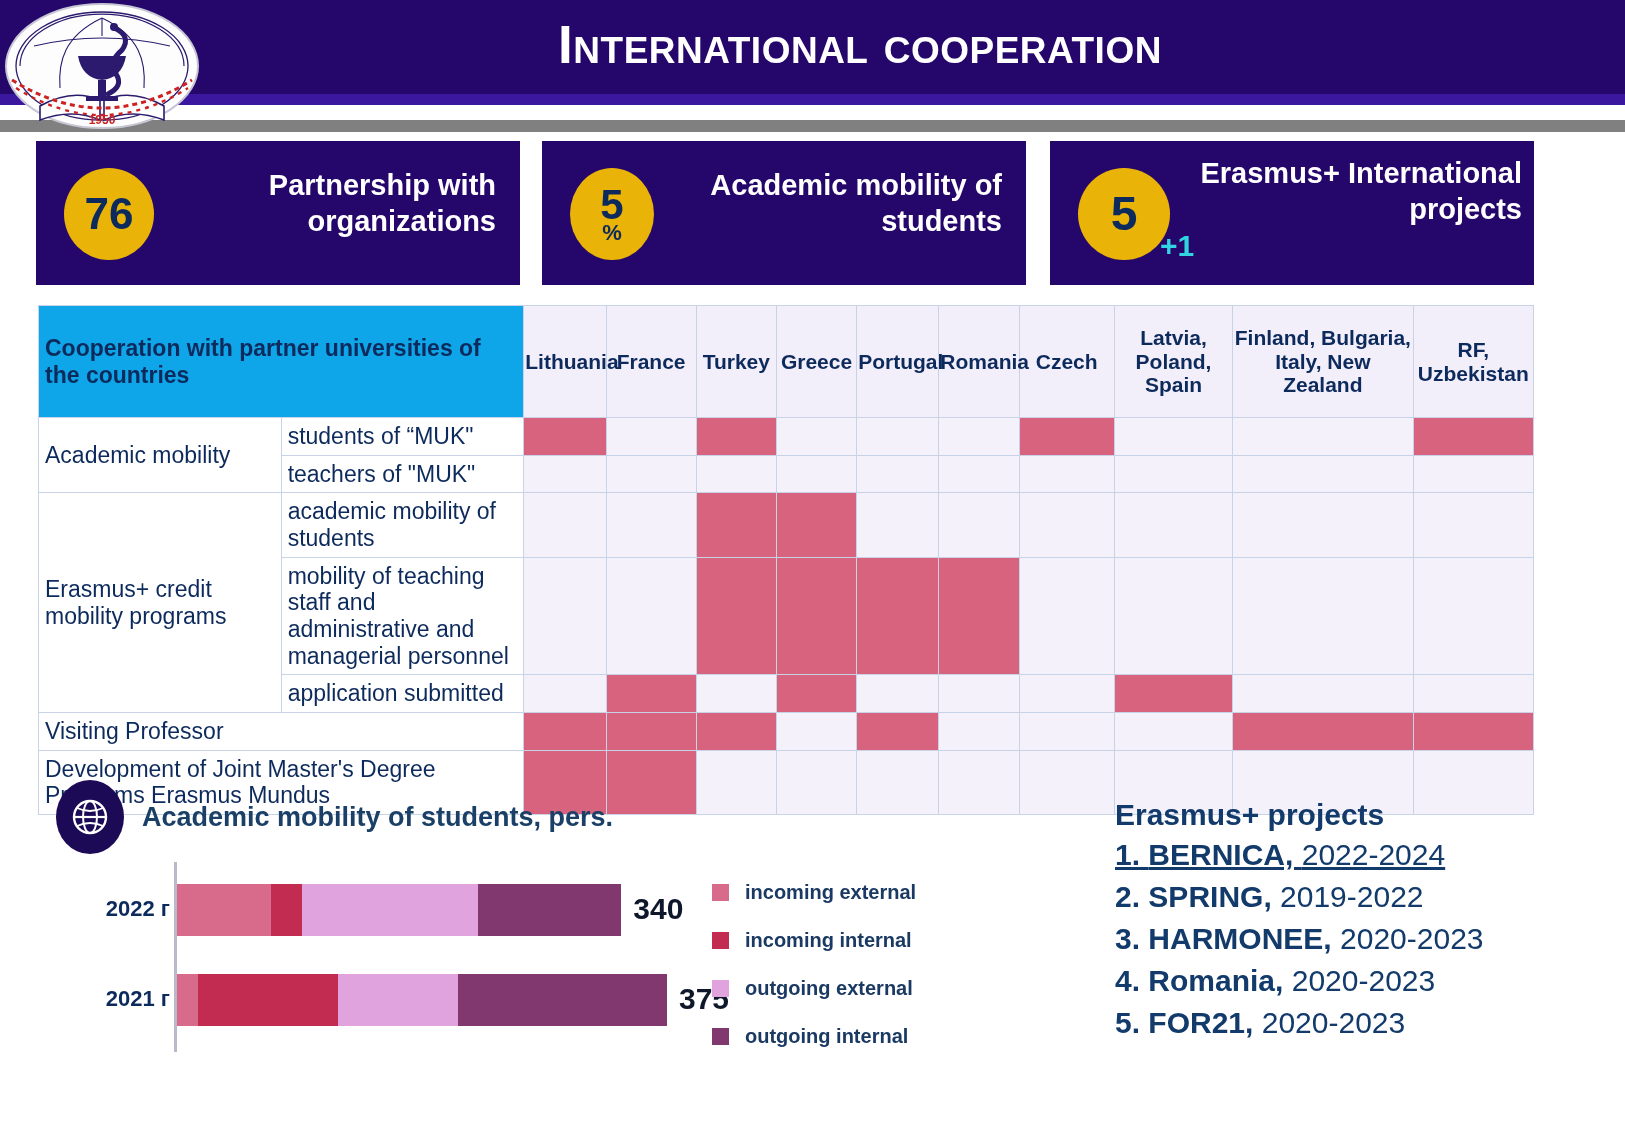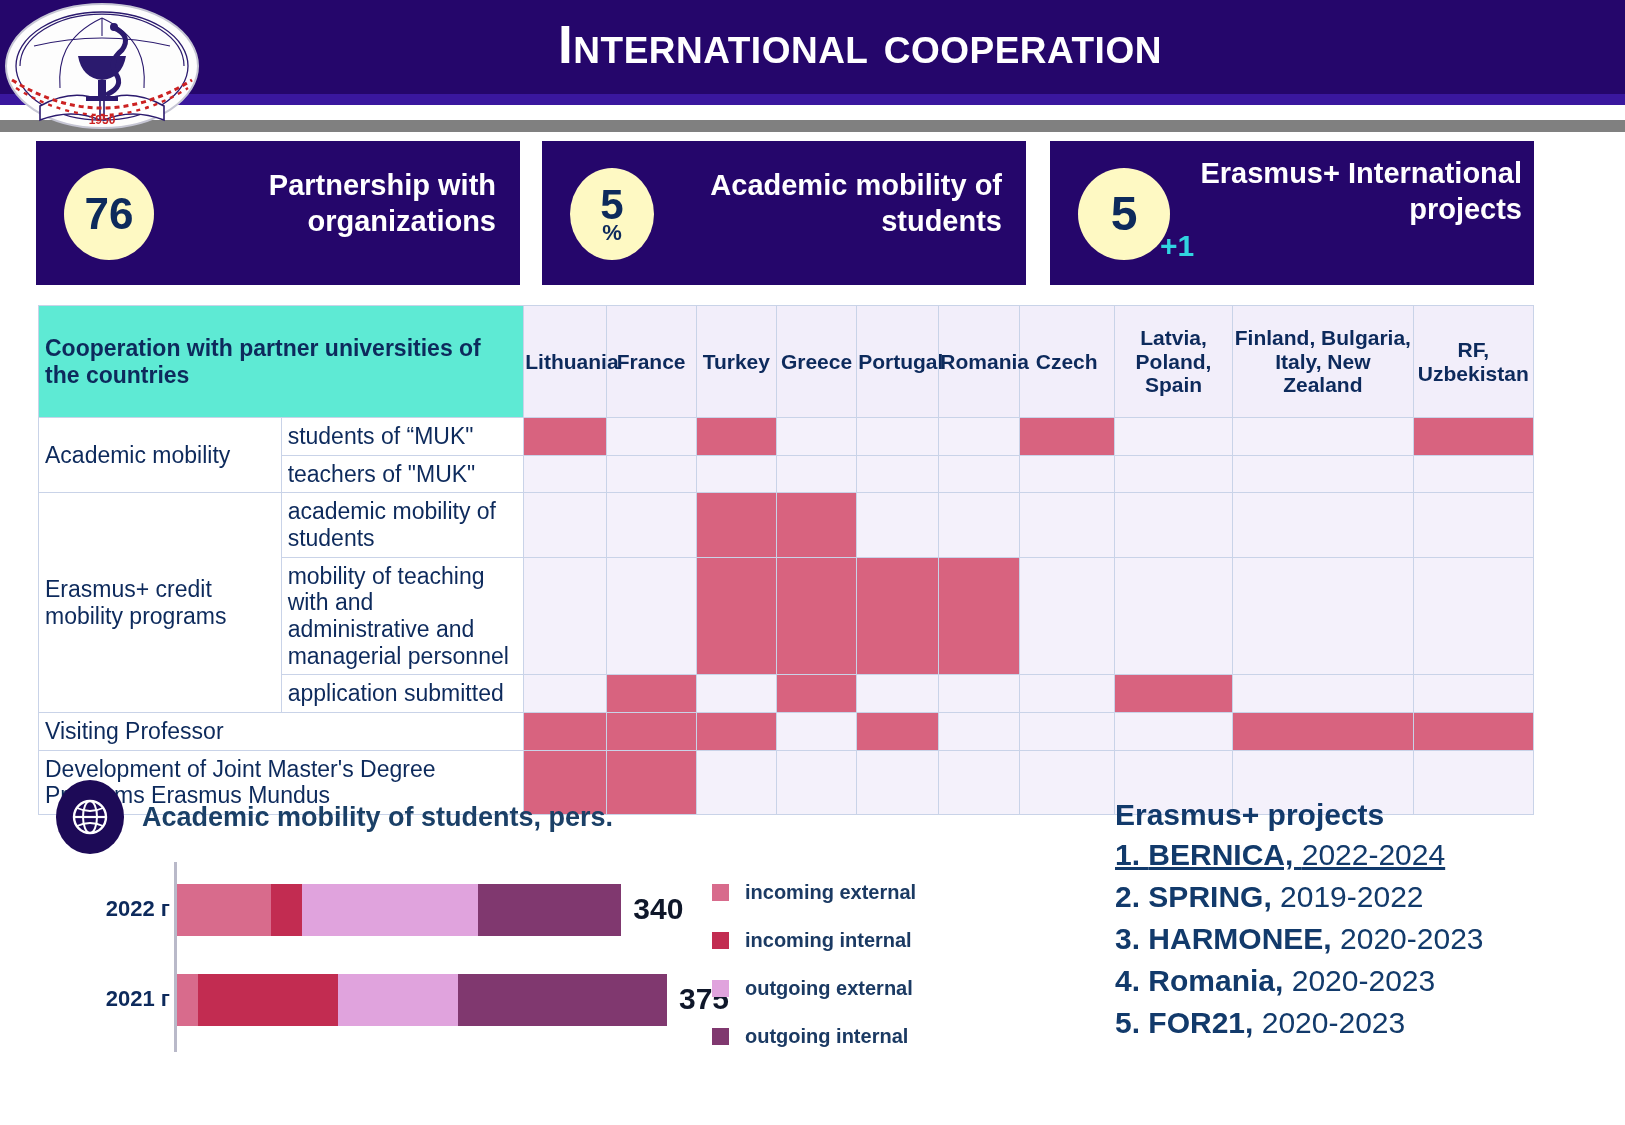--- a/index.html
+++ b/index.html
@@ -42,21 +42,21 @@
   .stat-card {
     position: absolute; top: 141px; height: 144px;
     background: #25066b; display: flex; align-items: center;
   }
   .card-1 { left: 36px;   width: 484px; }
   .card-2 { left: 542px;  width: 484px; }
   .card-3 { left: 1050px; width: 484px; }
 
   .stat-bubble {
     position: absolute; border-radius: 50%;
-    background: #fef9c3; color: #0d2a5c;
+    background: #eab308; color: #0d2a5c;
     display: flex; flex-direction: column;
     align-items: center; justify-content: center;
     font-weight: 700; line-height: 0.95;
   }
   .bub-1 { left: 28px; top: 27px; width: 90px; height: 92px; font-size: 44px; }
   .bub-2 { left: 28px; top: 27px; width: 84px; height: 92px; }
   .bub-3 { left: 28px; top: 27px; width: 92px; height: 92px; font-size: 48px; }
   .bub-num-2 { font-size: 42px; }
   .bub-sub-2 { font-size: 22px; font-weight: 700; margin-top: -2px; }
 
@@ -79,21 +79,21 @@
   table.matrix {
     border-collapse: collapse; width: 1496px;
     table-layout: fixed;
     font-family: "Liberation Sans", sans-serif;
   }
   table.matrix th, table.matrix td {
     border: 1px solid #c9d3e8;
     vertical-align: middle;
   }
   th.corner {
-    background: #5eead4; color: #0d2a5c;
+    background: #0ea5e9; color: #0d2a5c;
     font-size: 23px; font-weight: 700; text-align: left;
     padding: 8px 4px 8px 6px; height: 112px;
   }
   th.ctry {
     background: #f2eefa; color: #0d2a5c;
     font-size: 21px; font-weight: 700; text-align: center;
     padding: 3px 1px; line-height: 1.12;
   }
   td.rowhead, td.subhead {
     background: #ffffff; color: #0d2a5c;
@@ -256,21 +256,21 @@
             <td class="cell on"></td>
             <td class="cell on"></td>
             <td class="cell"></td>
             <td class="cell"></td>
             <td class="cell"></td>
             <td class="cell"></td>
             <td class="cell"></td>
             <td class="cell"></td>
           </tr>
           <tr>
-            <td class="subhead">mobility of teaching with and administrative and managerial personnel</td>
+            <td class="subhead">mobility of teaching staff and administrative and managerial personnel</td>
             <td class="cell"></td>
             <td class="cell"></td>
             <td class="cell on"></td>
             <td class="cell on"></td>
             <td class="cell on"></td>
             <td class="cell on"></td>
             <td class="cell"></td>
             <td class="cell"></td>
             <td class="cell"></td>
             <td class="cell"></td>

